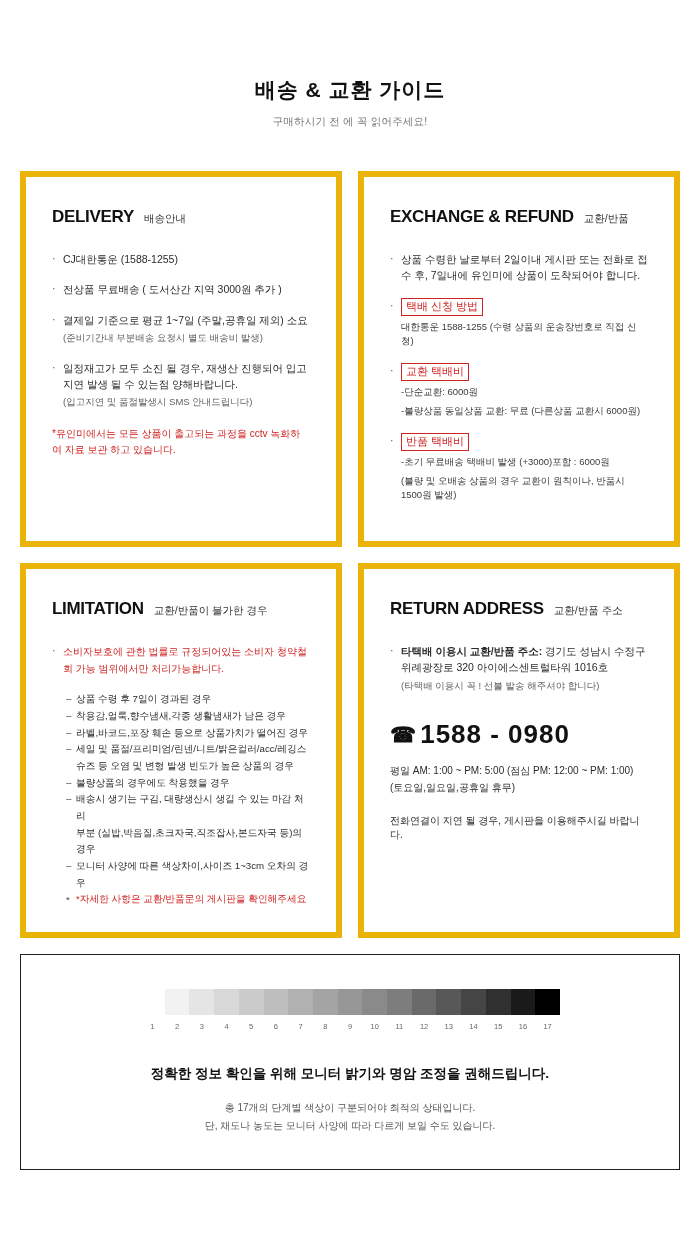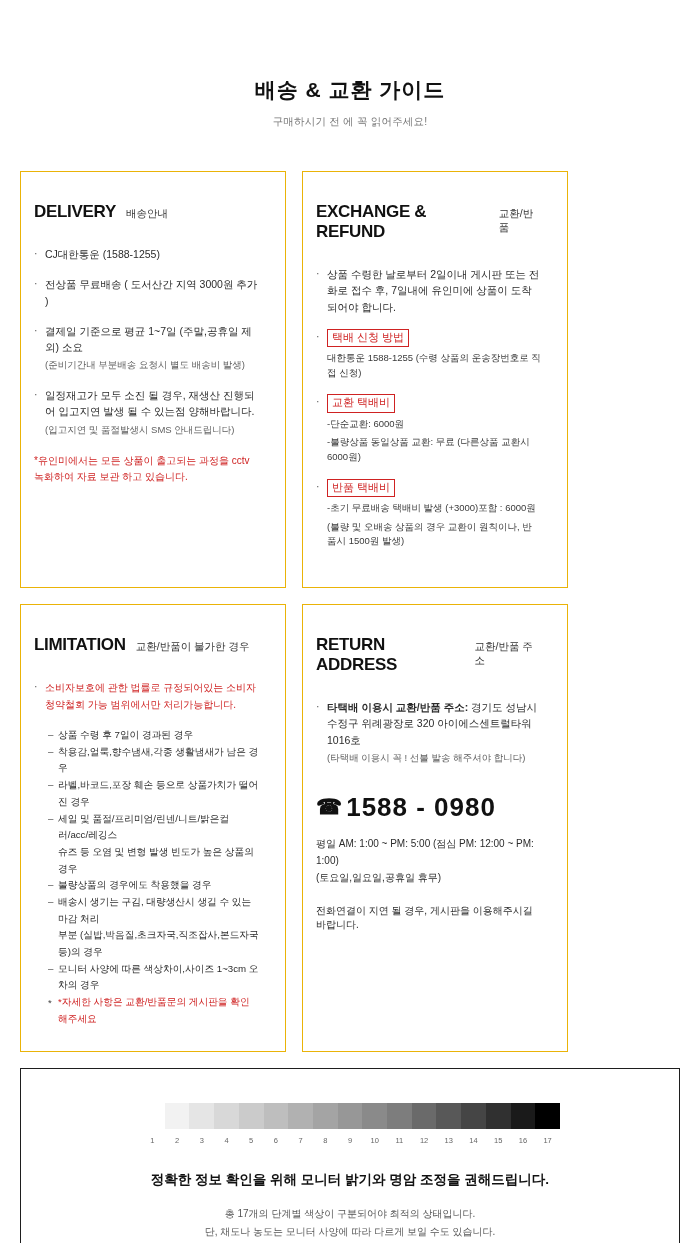--- a/index.html
+++ b/index.html
@@ -56,23 +56,23 @@
   }
 
   
   .grid {
     margin: 42px 20px 0 20px;
     display: flex;
     flex-wrap: wrap;
     gap: 16px;
   }
   .card {
-    width: 266px;
-    border: 1px solid #eab308;
-    padding: 30px 26px 24px 13px;
+    width: 322px;
+    border: 6px solid #eab308;
+    padding: 30px 26px 24px 26px;
     position: relative;
   }
   .card.tall { min-height: 308px; }
   .card.tall2 { min-height: 280px; }
 
   .card-head {
     display: flex;
     align-items: baseline;
     gap: 10px;
     margin-bottom: 24px;
@@ -208,21 +208,21 @@
   .swatches > div { flex: 1 1 0; }
   .scale-nums {
     display: flex;
     width: 420px;
     margin: 7px auto 0 auto;
     font-size: 7.5px;
     color: #666666;
   }
   .scale-nums > div { flex: 1 1 0; text-align: center; }
   .monitor-title {
-    margin-top: 26px;
+    margin-top: 34px;
     font-size: 13.5px;
     font-weight: bold;
     color: #111111;
   }
   .monitor-note {
     margin-top: 16px;
     font-size: 10px;
     color: #555555;
     line-height: 1.8;
   }

